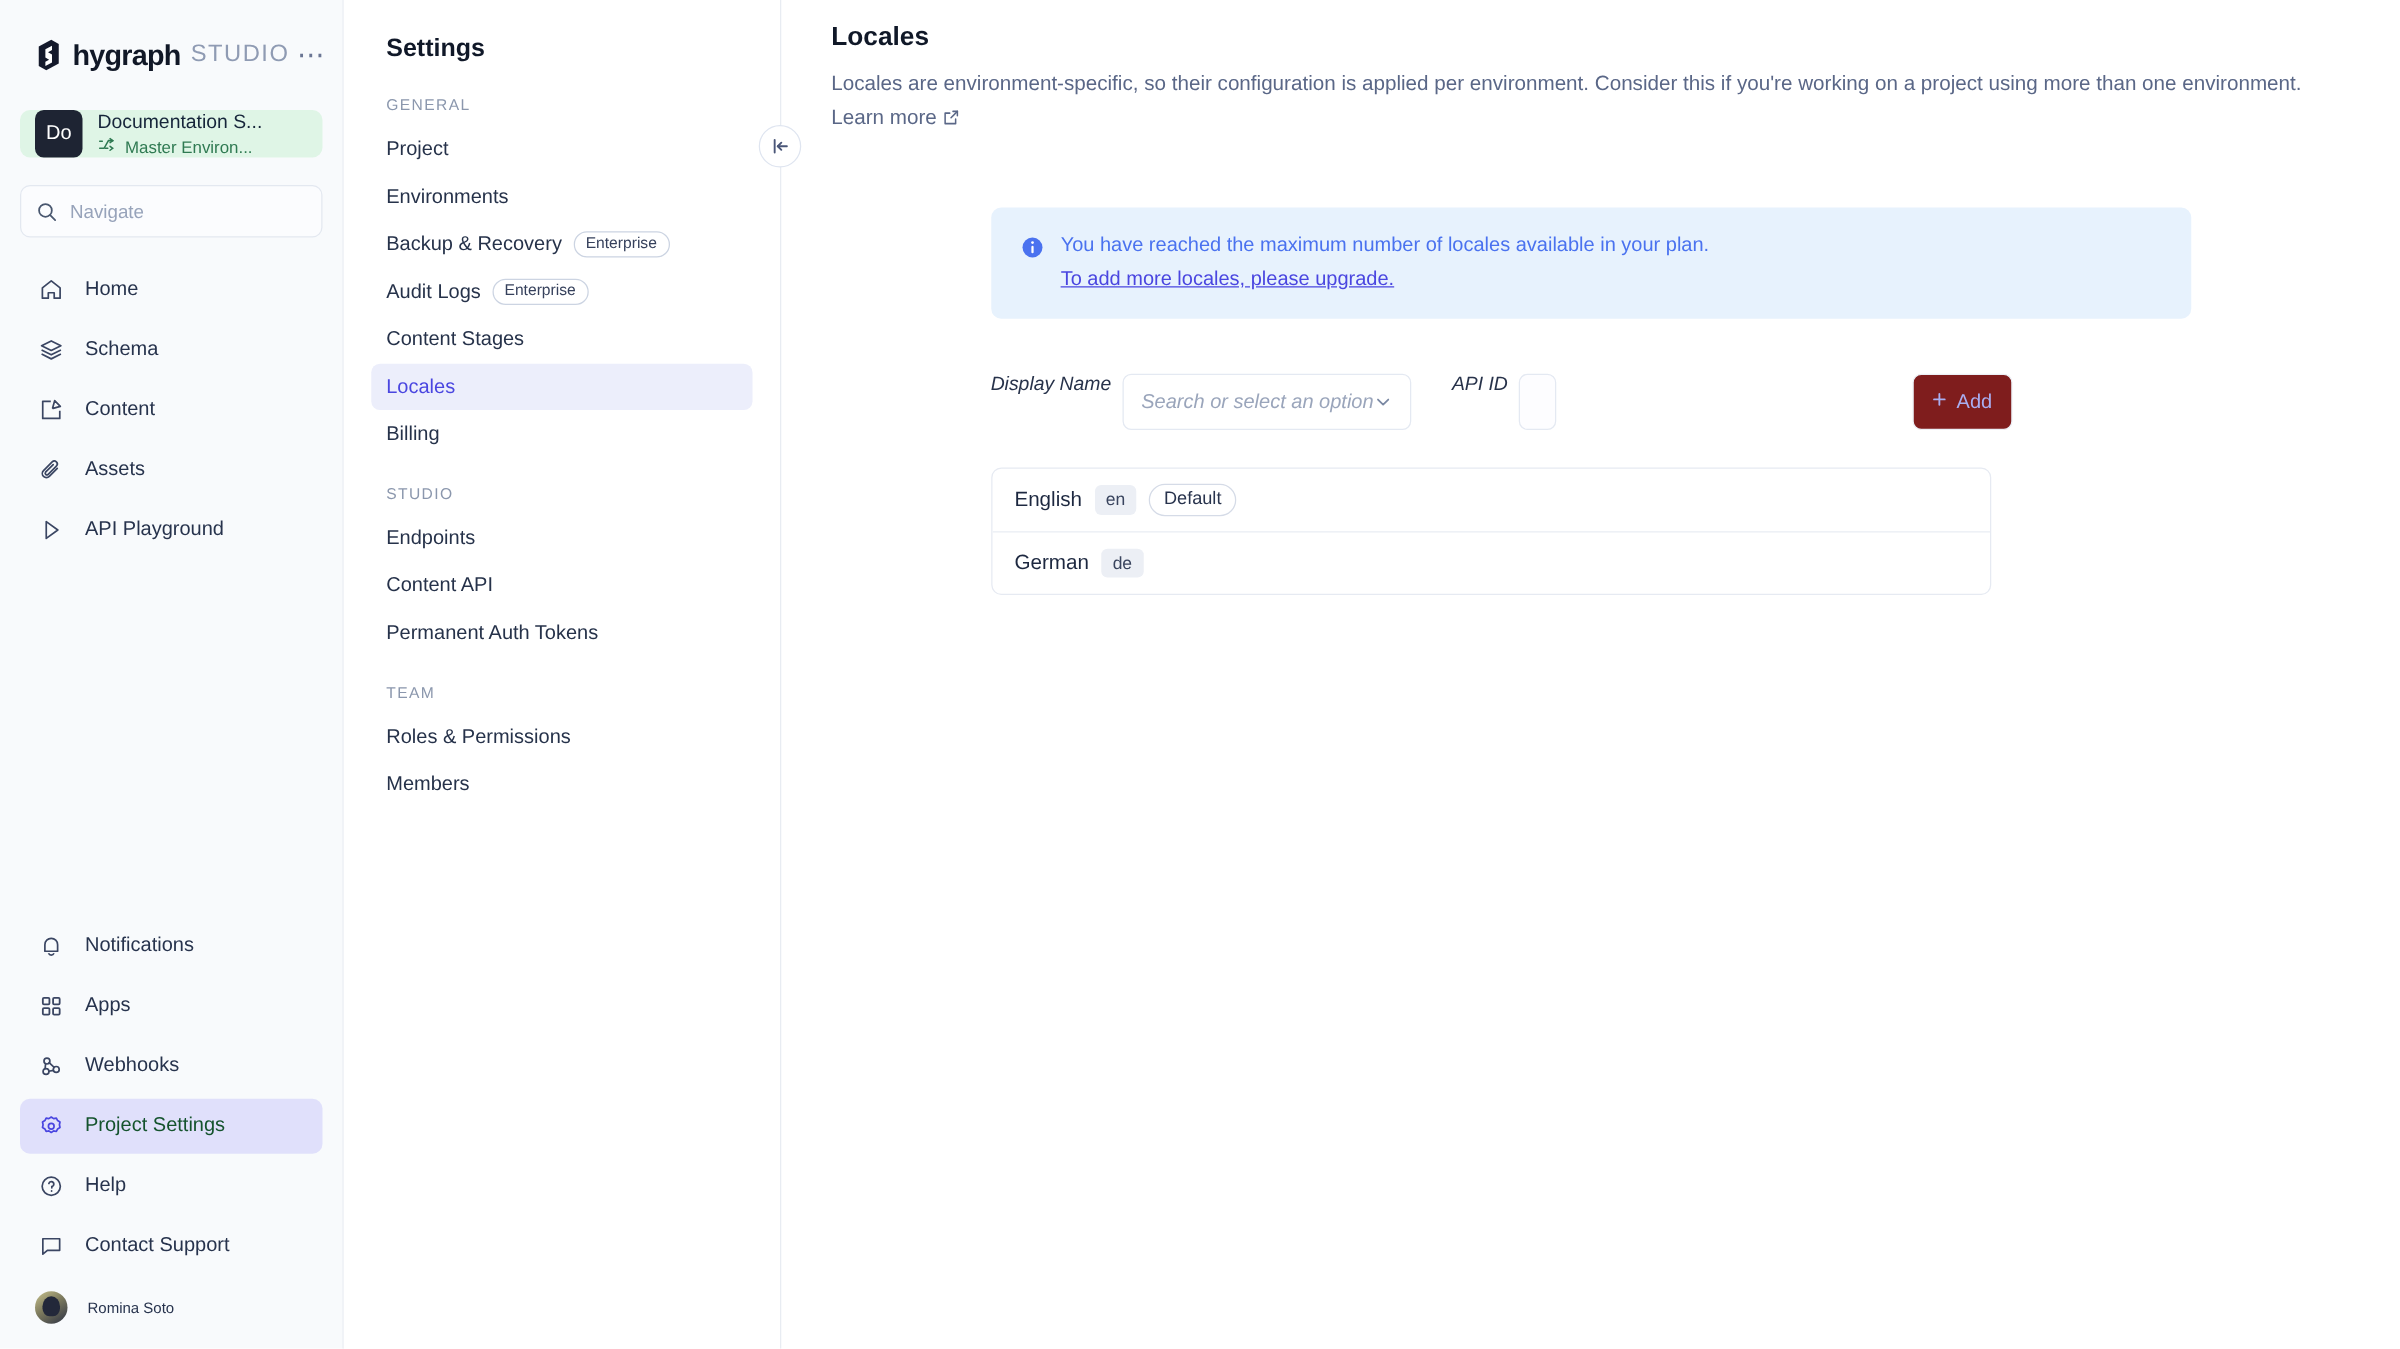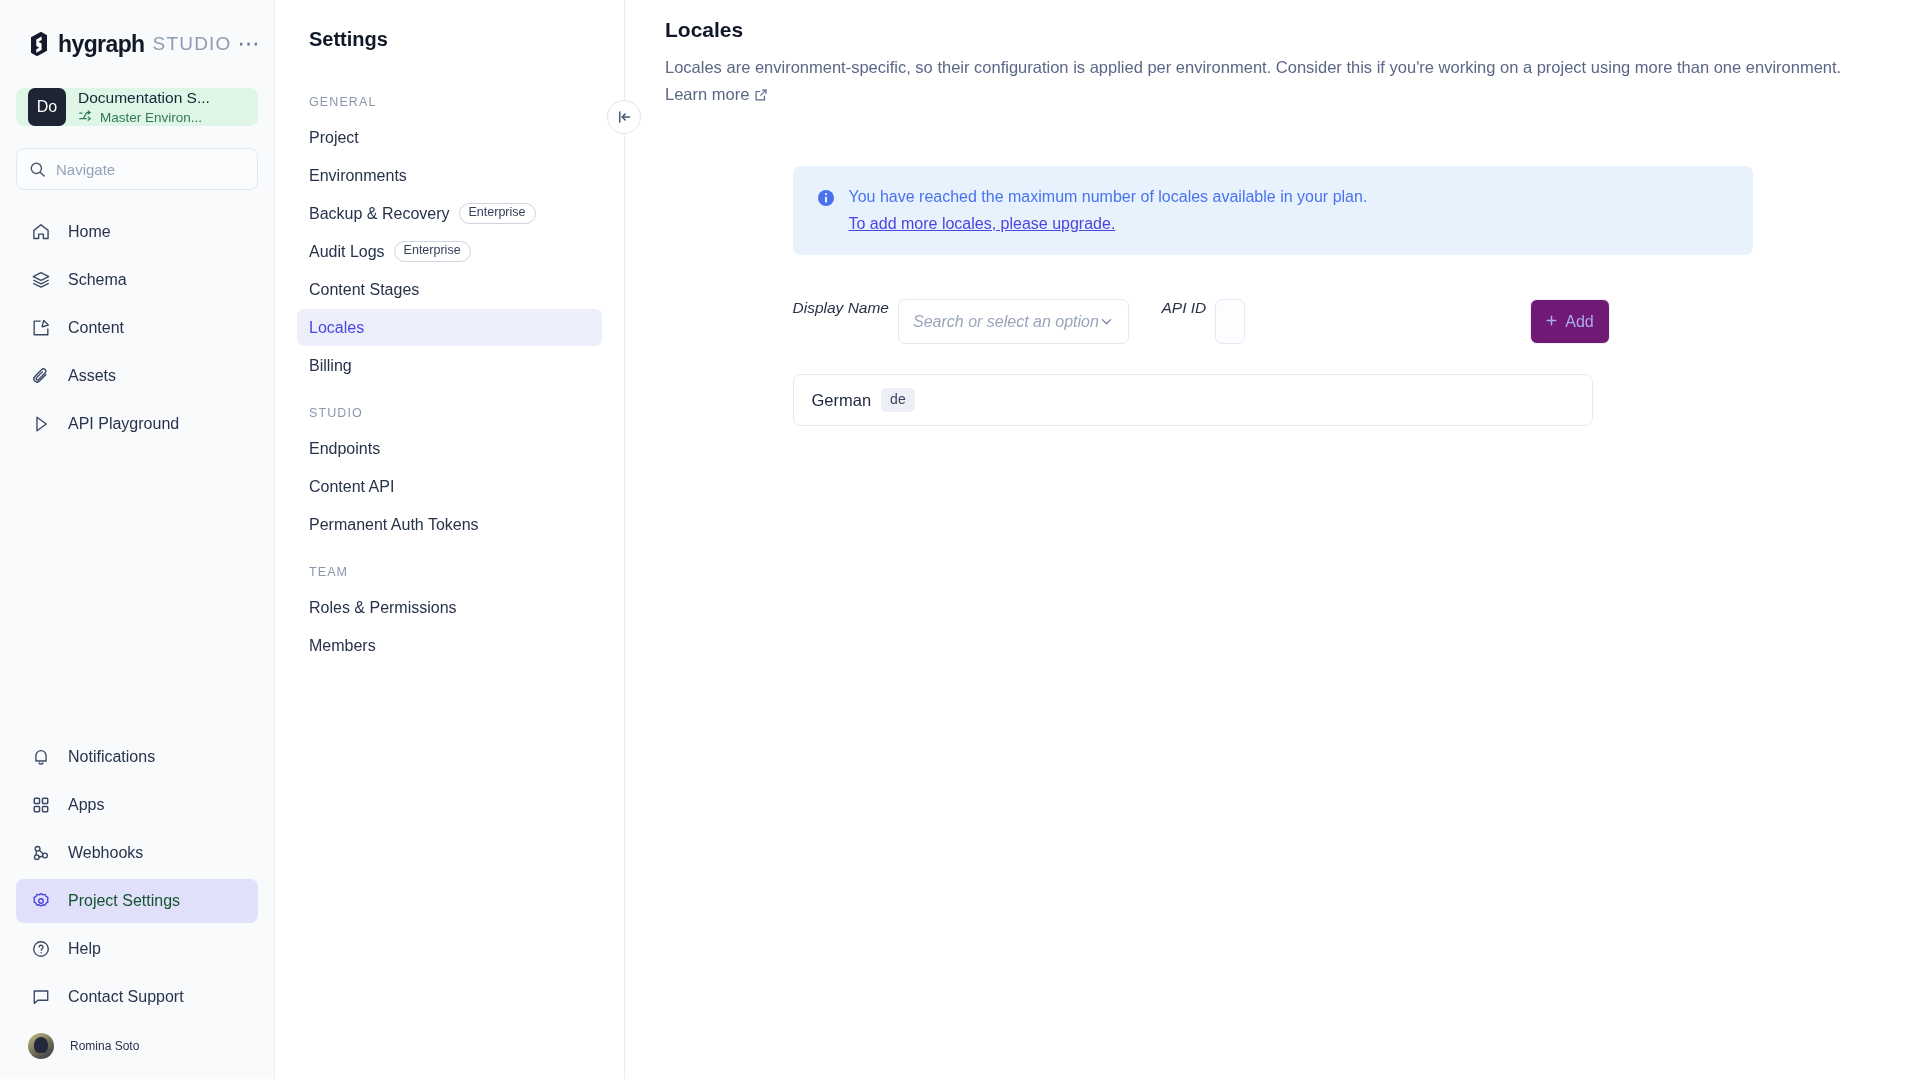--- a/index.html
+++ b/index.html
@@ -114,21 +114,21 @@
   
   .settings-col {
     width: 350px; flex: 0 0 350px; height: 1079px;
     background: #ffffff;
     border-right: 1px solid #e8ecf2;
     padding: 20px 22px 0 22px;
     position: relative;
   }
   .settings-title {
     font-size: 20px; font-weight: 700; color: #101828;
-    padding: 0 12px; margin-bottom: 44px; margin-top: 8px;
+    padding: 0 12px; margin-bottom: 26px; margin-top: 8px;
   }
   .settings-group-label {
     font-size: 12.5px; font-weight: 500; color: #8b97ad;
     letter-spacing: 1.1px; padding: 0 12px;
     margin: 22px 0 10px 0;
   }
   .settings-group-label.first { margin-top: 0; }
   .settings-item {
     display: flex; align-items: center; gap: 9px;
     height: 37px; padding: 0 12px; border-radius: 7px;
@@ -186,21 +186,21 @@
   .control {
     height: 45px; border: 1px solid #e4e9f2; border-radius: 7px;
     background: #ffffff; display: flex; align-items: center;
     padding: 0 14px; font-size: 16px; color: #9aa5bb; cursor: pointer;
   }
   .control.input { cursor: text; background: #fdfdff; }
   .chev { margin-left: auto; color: #7a88a3; display: flex; }
   .add-btn {
     margin-left: 12px; width: 80px; height: 45px;
     border: 1px solid #eceff5; border-radius: 7px;
-    background: #701a75; color: #a9aef0;
+    background: #7f1d1d; color: #a9aef0;
     display: flex; align-items: center; justify-content: center;
     gap: 7px; font-size: 16px; cursor: pointer;
   }
 
   .locale-list {
     margin-top: 30px; border: 1px solid #e6eaf2; border-radius: 8px;
     overflow: hidden; background: #ffffff; width: 800px;
   }
   .locale-row {
     height: 50px; display: flex; align-items: center; gap: 10px;
@@ -493,20 +493,25 @@
                 <path d="M7 2.4 V11.6"></path>
                   <path d="M2.4 7 H11.6"></path>
               </svg>
             </span>
             <span>Add</span>
           </div>
         </div>
 
         <div class="locale-list">
           <div class="locale-row">
+            <span>English</span>
+            <span class="code-chip">en</span>
+            <span class="default-chip">Default</span>
+          </div>
+          <div class="locale-row">
             <span>German</span>
             <span class="code-chip">de</span>
           </div>
         </div>
 
       </div>
     </div>
   </main>
 </div>
 

